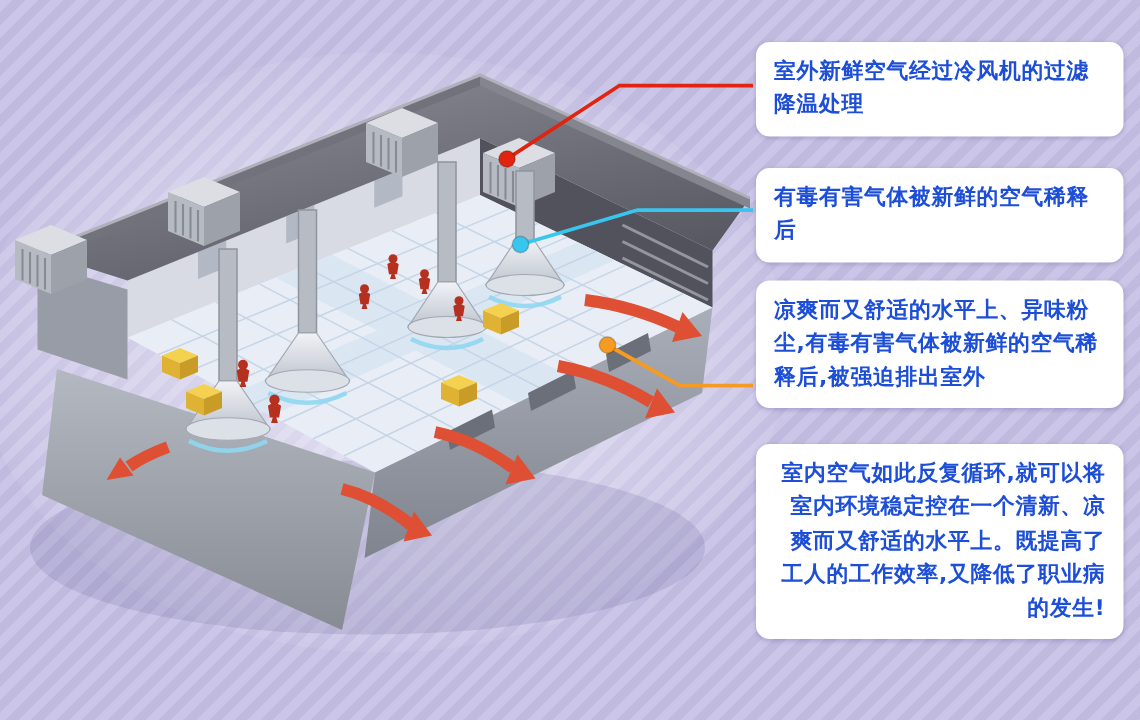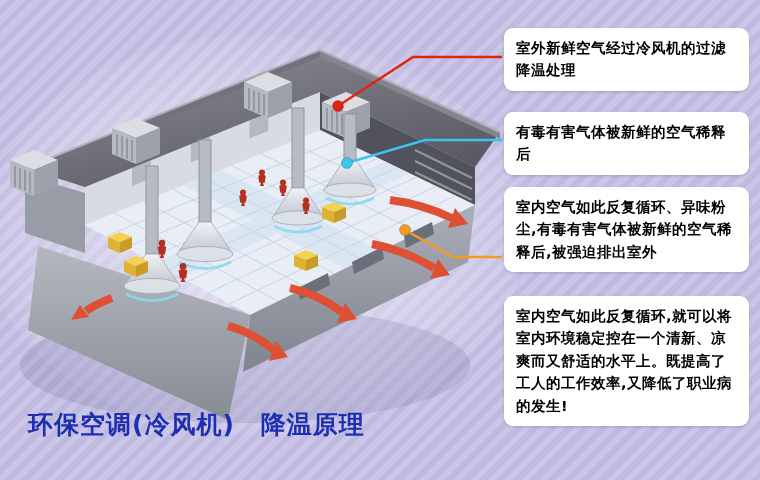--- a/index.html
+++ b/index.html
@@ -6,27 +6,27 @@
   html,body { width:760px; height:480px; }
   .screen {
     position:relative; width:760px; height:480px; overflow:hidden;
     background: repeating-linear-gradient(135deg, #cbc6e7 0px, #cbc6e7 6px, #c0badf 6px, #c0badf 12px);
     font-family:"DejaVu Sans","Liberation Sans",sans-serif;
   }
   .scene { position:absolute; left:0; top:0; width:760px; height:480px; }
   .callout {
     position:absolute; left:504px; width:245px;
     background:#ffffff; border-radius:9px; padding:9px 12px;
-    color:#000000; font-size:14.5px; line-height:1.55; letter-spacing:.5px; font-weight:600;
+    color:#1d4ed8; font-size:14.5px; line-height:1.55; letter-spacing:.5px; font-weight:600;
     box-shadow:0 1px 3px rgba(80,70,140,.28);
   }
   #callout-1 { top:28px; }
   #callout-2 { top:112px; }
   #callout-3 { top:187px; }
-  #callout-4 { top:296px; }
+  #callout-4 { top:296px;text-align:right; }
   .title {
     position:absolute; left:28px; top:408px;
     font-size:25px; font-weight:bold; color:#1c2fb2; letter-spacing:1px;
   }
 </style>
 </head>
 <body>
 
 <div class="screen">
 
@@ -195,17 +195,16 @@
       <circle cx="338" cy="106" r="5.5" fill="#e02410" stroke="rgba(0,0,0,0.2)" stroke-width="1"></circle>
       <polyline points="347,163 425,140 502,140" fill="none" stroke="#38c6ef" stroke-width="2.5"></polyline>
       <circle cx="347" cy="163" r="5.5" fill="#38c6ef" stroke="rgba(0,0,0,0.2)" stroke-width="1"></circle>
       <polyline points="405,230 453,257 502,257" fill="none" stroke="#f59b23" stroke-width="2.5"></polyline>
       <circle cx="405" cy="230" r="5.5" fill="#f59b23" stroke="rgba(0,0,0,0.2)" stroke-width="1"></circle>
     </g>
   </svg>
 
   <div class="callout" id="callout-1">室外新鲜空气经过冷风机的过滤降温处理</div>
   <div class="callout" id="callout-2">有毒有害气体被新鲜的空气稀释后</div>
-  <div class="callout" id="callout-3">室内空气如此反复循环、异味粉尘,有毒有害气体被新鲜的空气稀释后,被强迫排出室外</div>
+  <div class="callout" id="callout-3">凉爽而又舒适的水平上、异味粉尘,有毒有害气体被新鲜的空气稀释后,被强迫排出室外</div>
   <div class="callout" id="callout-4">室内空气如此反复循环,就可以将室内环境稳定控在一个清新、凉爽而又舒适的水平上。既提高了工人的工作效率,又降低了职业病的发生!</div>
 
-  <div class="title">环保空调(冷风机)　降温原理</div>
 </div>
 
 </body></html>

